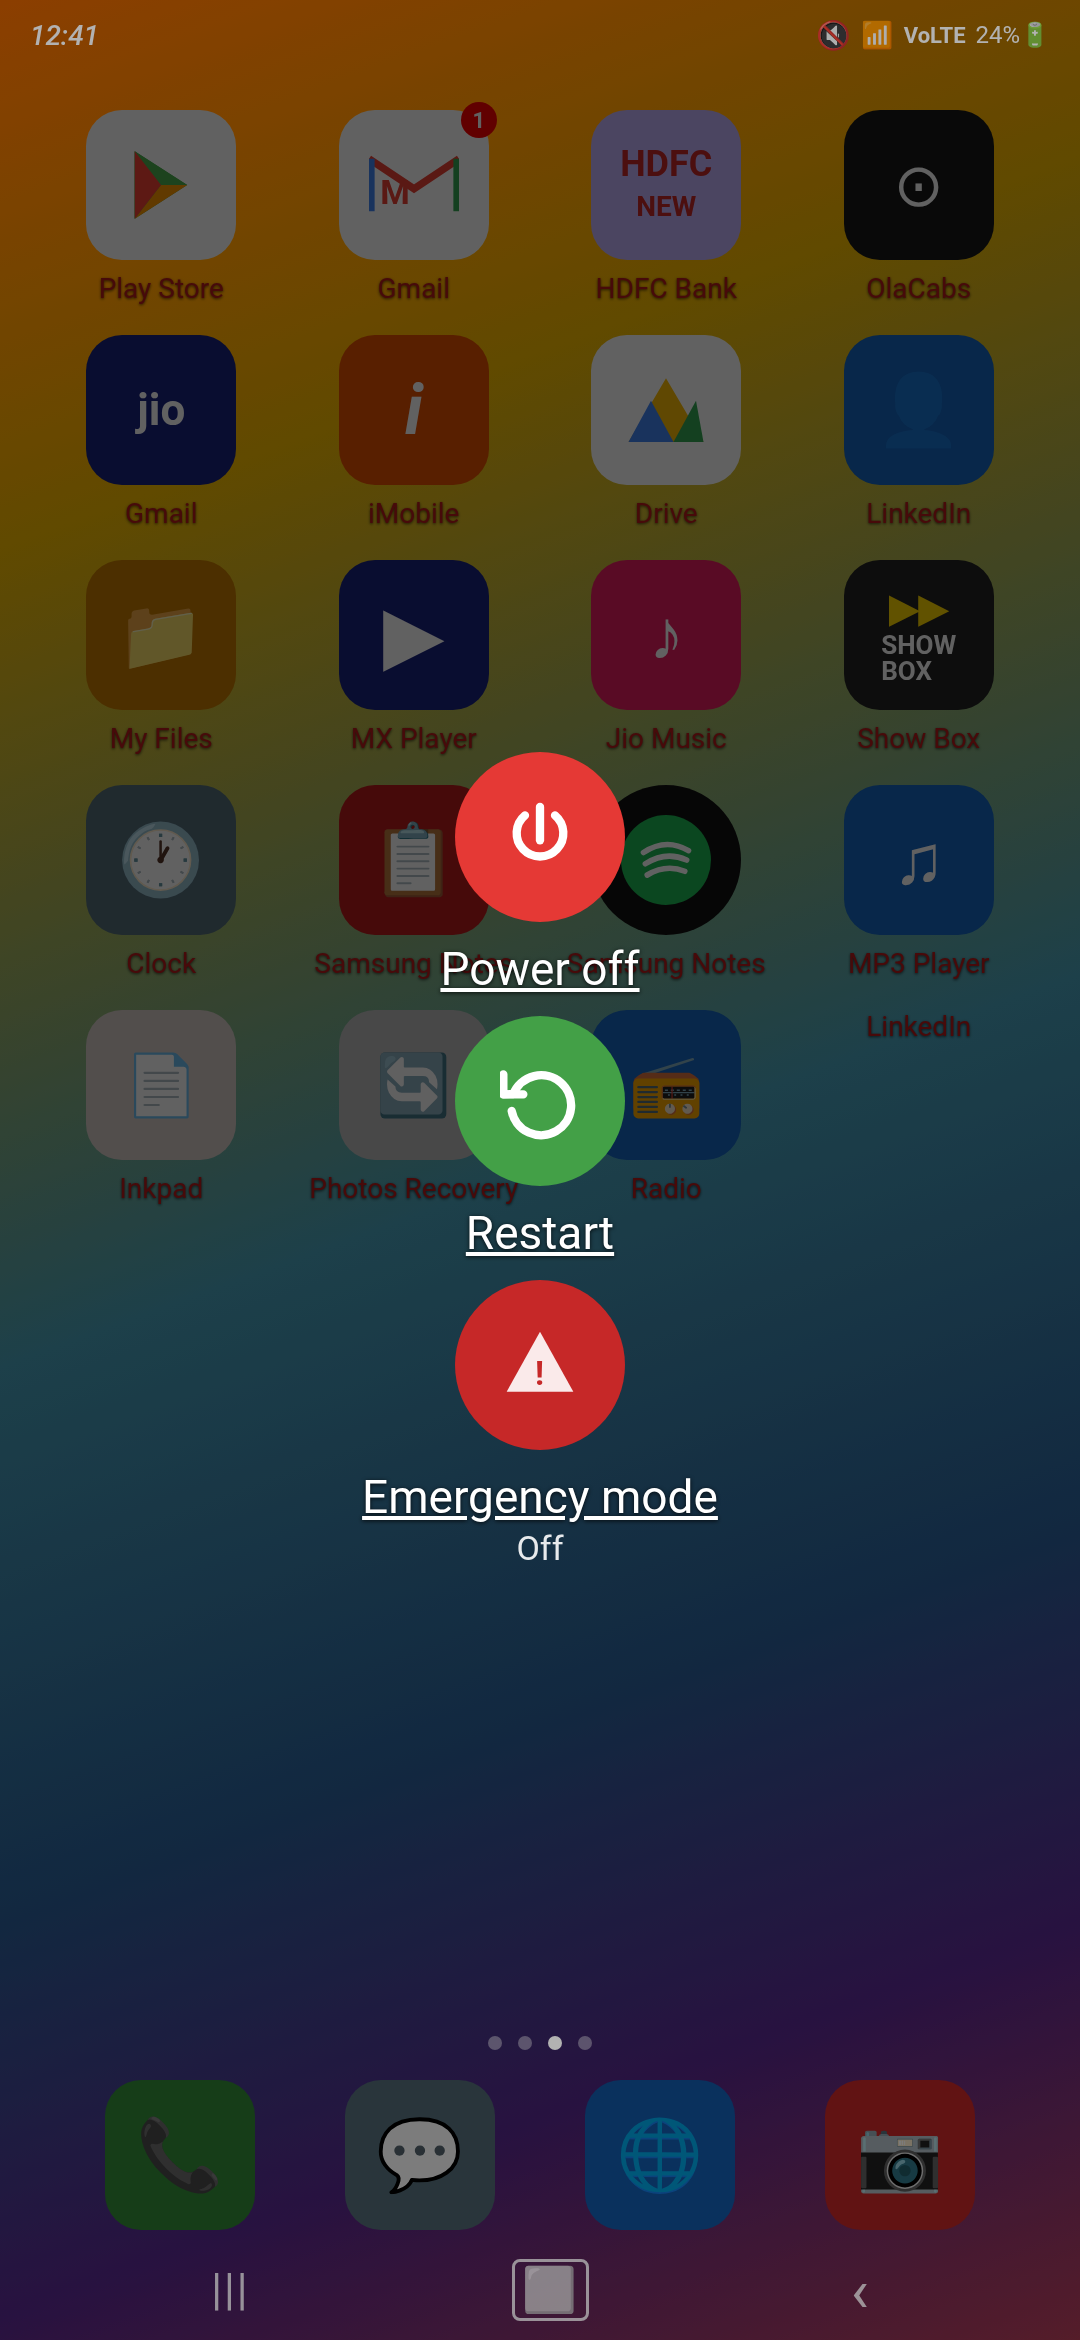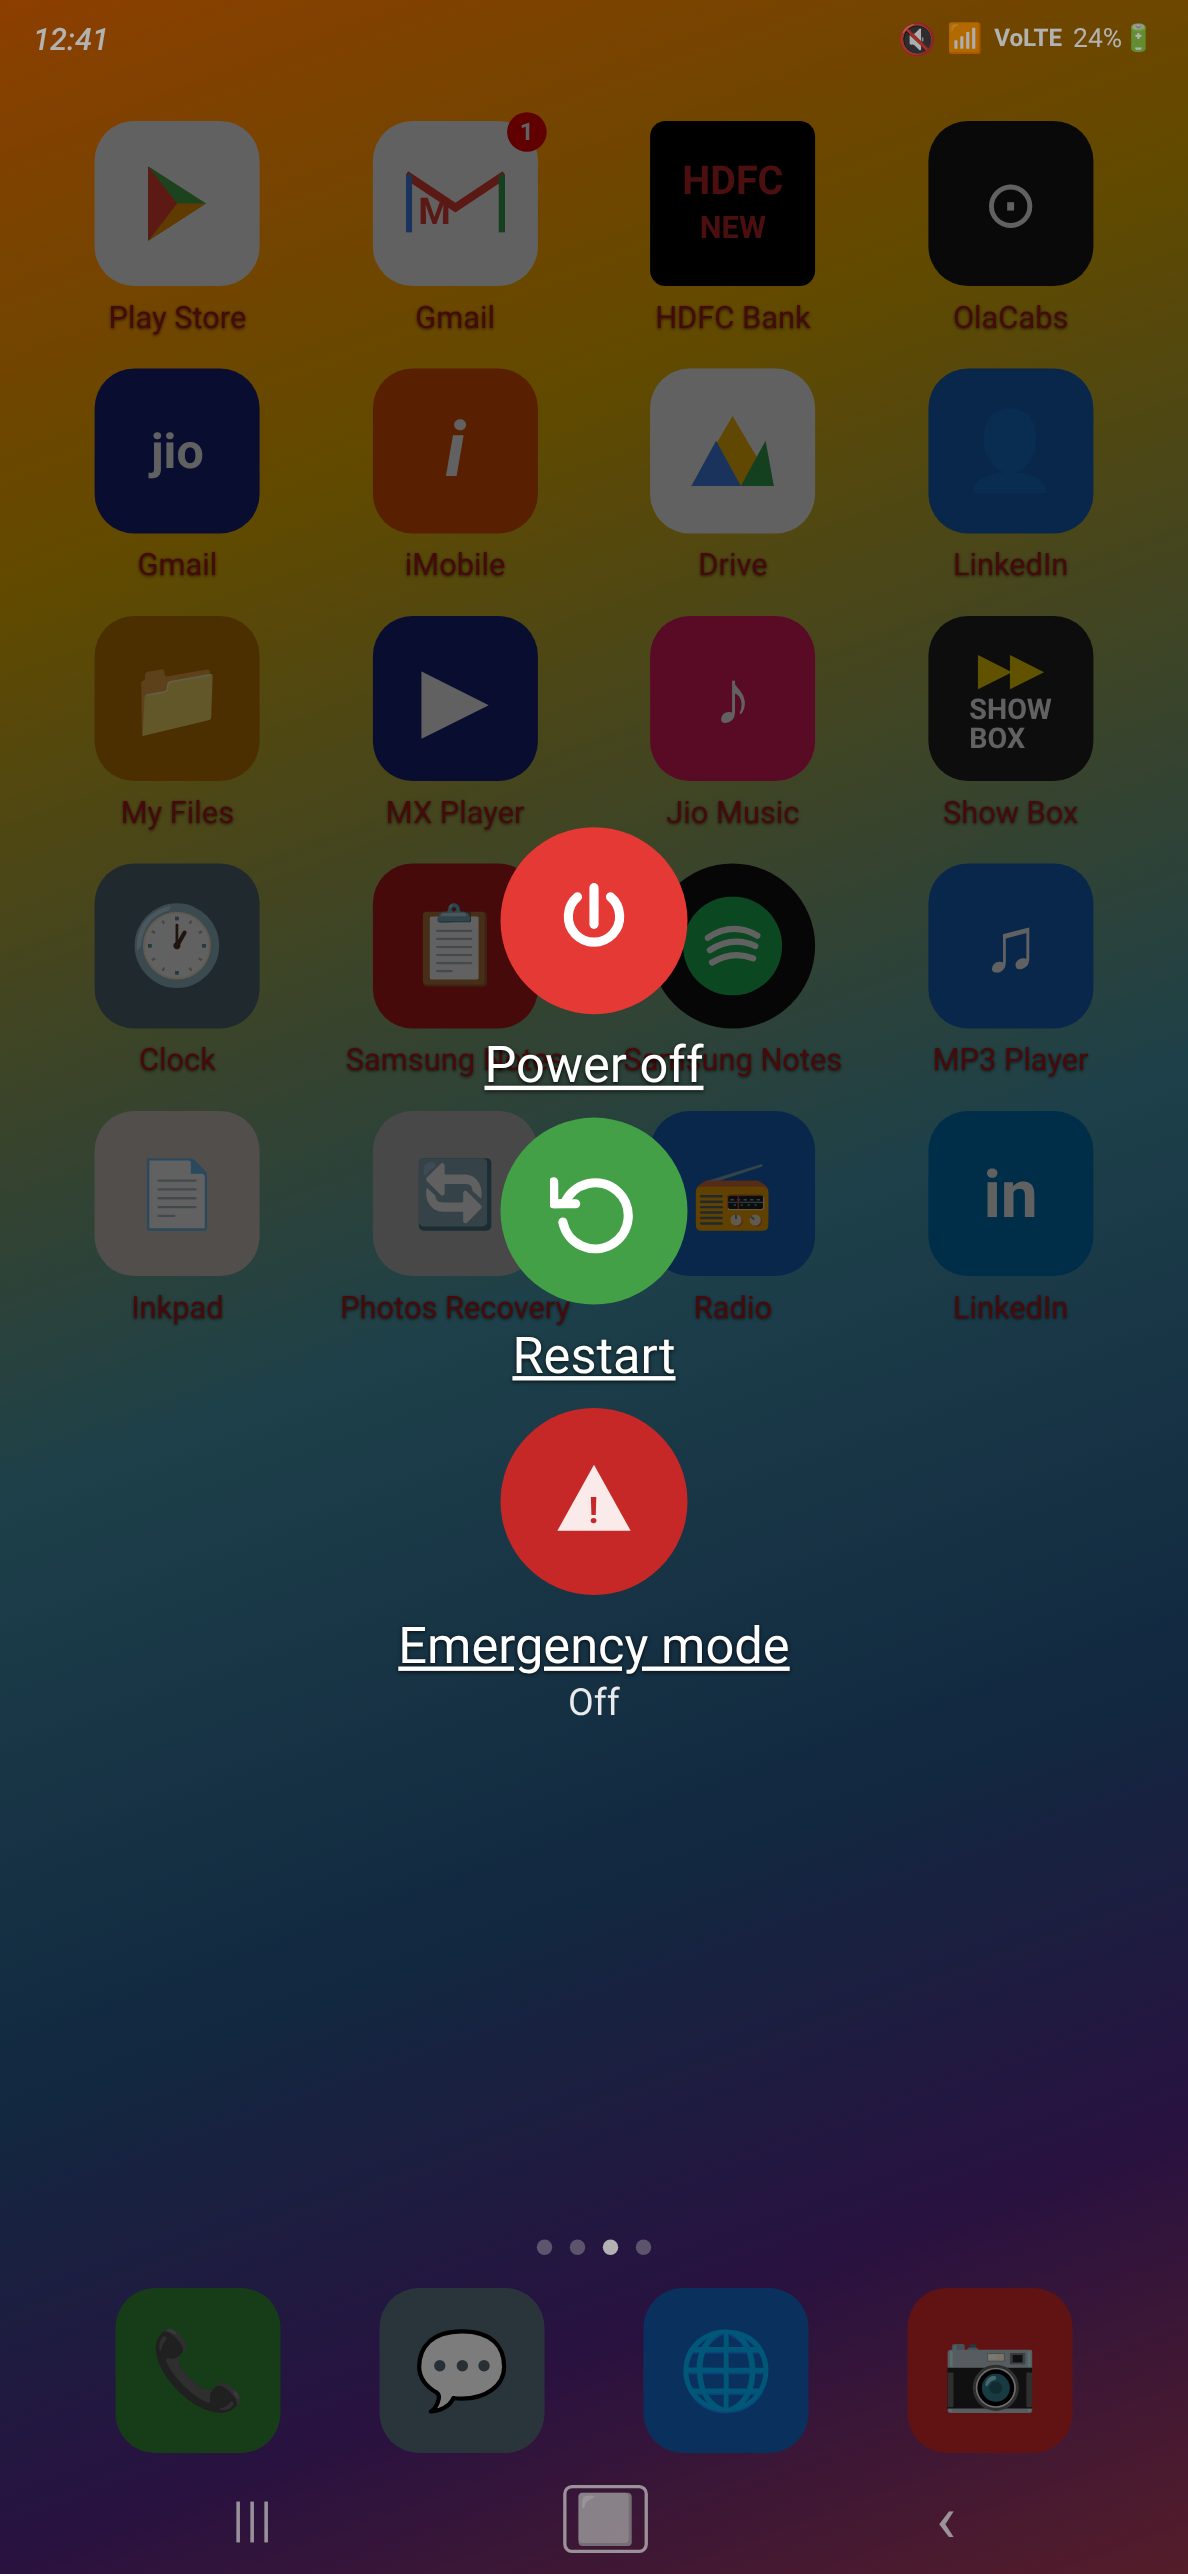--- a/index.html
+++ b/index.html
@@ -261,21 +261,21 @@
           <path d="M0 2 L0 16" stroke="#4285F4" stroke-width="3"></path>
           <path d="M24 2 L24 16" stroke="#34A853" stroke-width="3"></path>
           <path d="M0 16 L24 16" stroke="#FBBC05" stroke-width="0"></path>
           <text x="3" y="14" font-size="9" fill="#EA4335" font-weight="bold">M</text>
         </svg>
       <div class="badge">1</div>
     </div>
     <span class="app-label">Gmail</span>
   </div>
   <div class="app-item">
-    <div class="app-icon icon-hdfc" style="background:#000000;border-radius:14px;">
+    <div class="app-icon icon-hdfc" style="background:#c4b5fd;">
       <span style="color:#c62828;font-size:36px;font-weight:bold;text-align:center;line-height:1.1;">HDFC<br><span style="font-size:28px;">NEW</span></span>
     </div>
     <span class="app-label">HDFC Bank</span>
   </div>
   <div class="app-item">
     <div class="app-icon icon-olacabs">
       <span style="color:white;font-size:60px;">⊙</span>
     </div>
     <span class="app-label">OlaCabs</span>
   </div>
@@ -377,23 +377,20 @@
     </div>
     <span class="app-label">Photos Recovery</span>
   </div>
   <div class="app-item">
     <div class="app-icon icon-radio">
       <span style="color:white;font-size:60px;">📻</span>
     </div>
     <span class="app-label">Radio</span>
   </div>
   <div class="app-item">
-    <div class="app-icon icon-linkedin">
-      <span style="color:white;font-size:60px;font-weight:bold;">in</span>
-    </div>
     <span class="app-label">LinkedIn</span>
   </div>
 </div>
 
 <div class="page-indicators">
   <div class="dot"></div>
   <div class="dot"></div>
   <div class="dot active"></div>
   <div class="dot"></div>
 </div>

